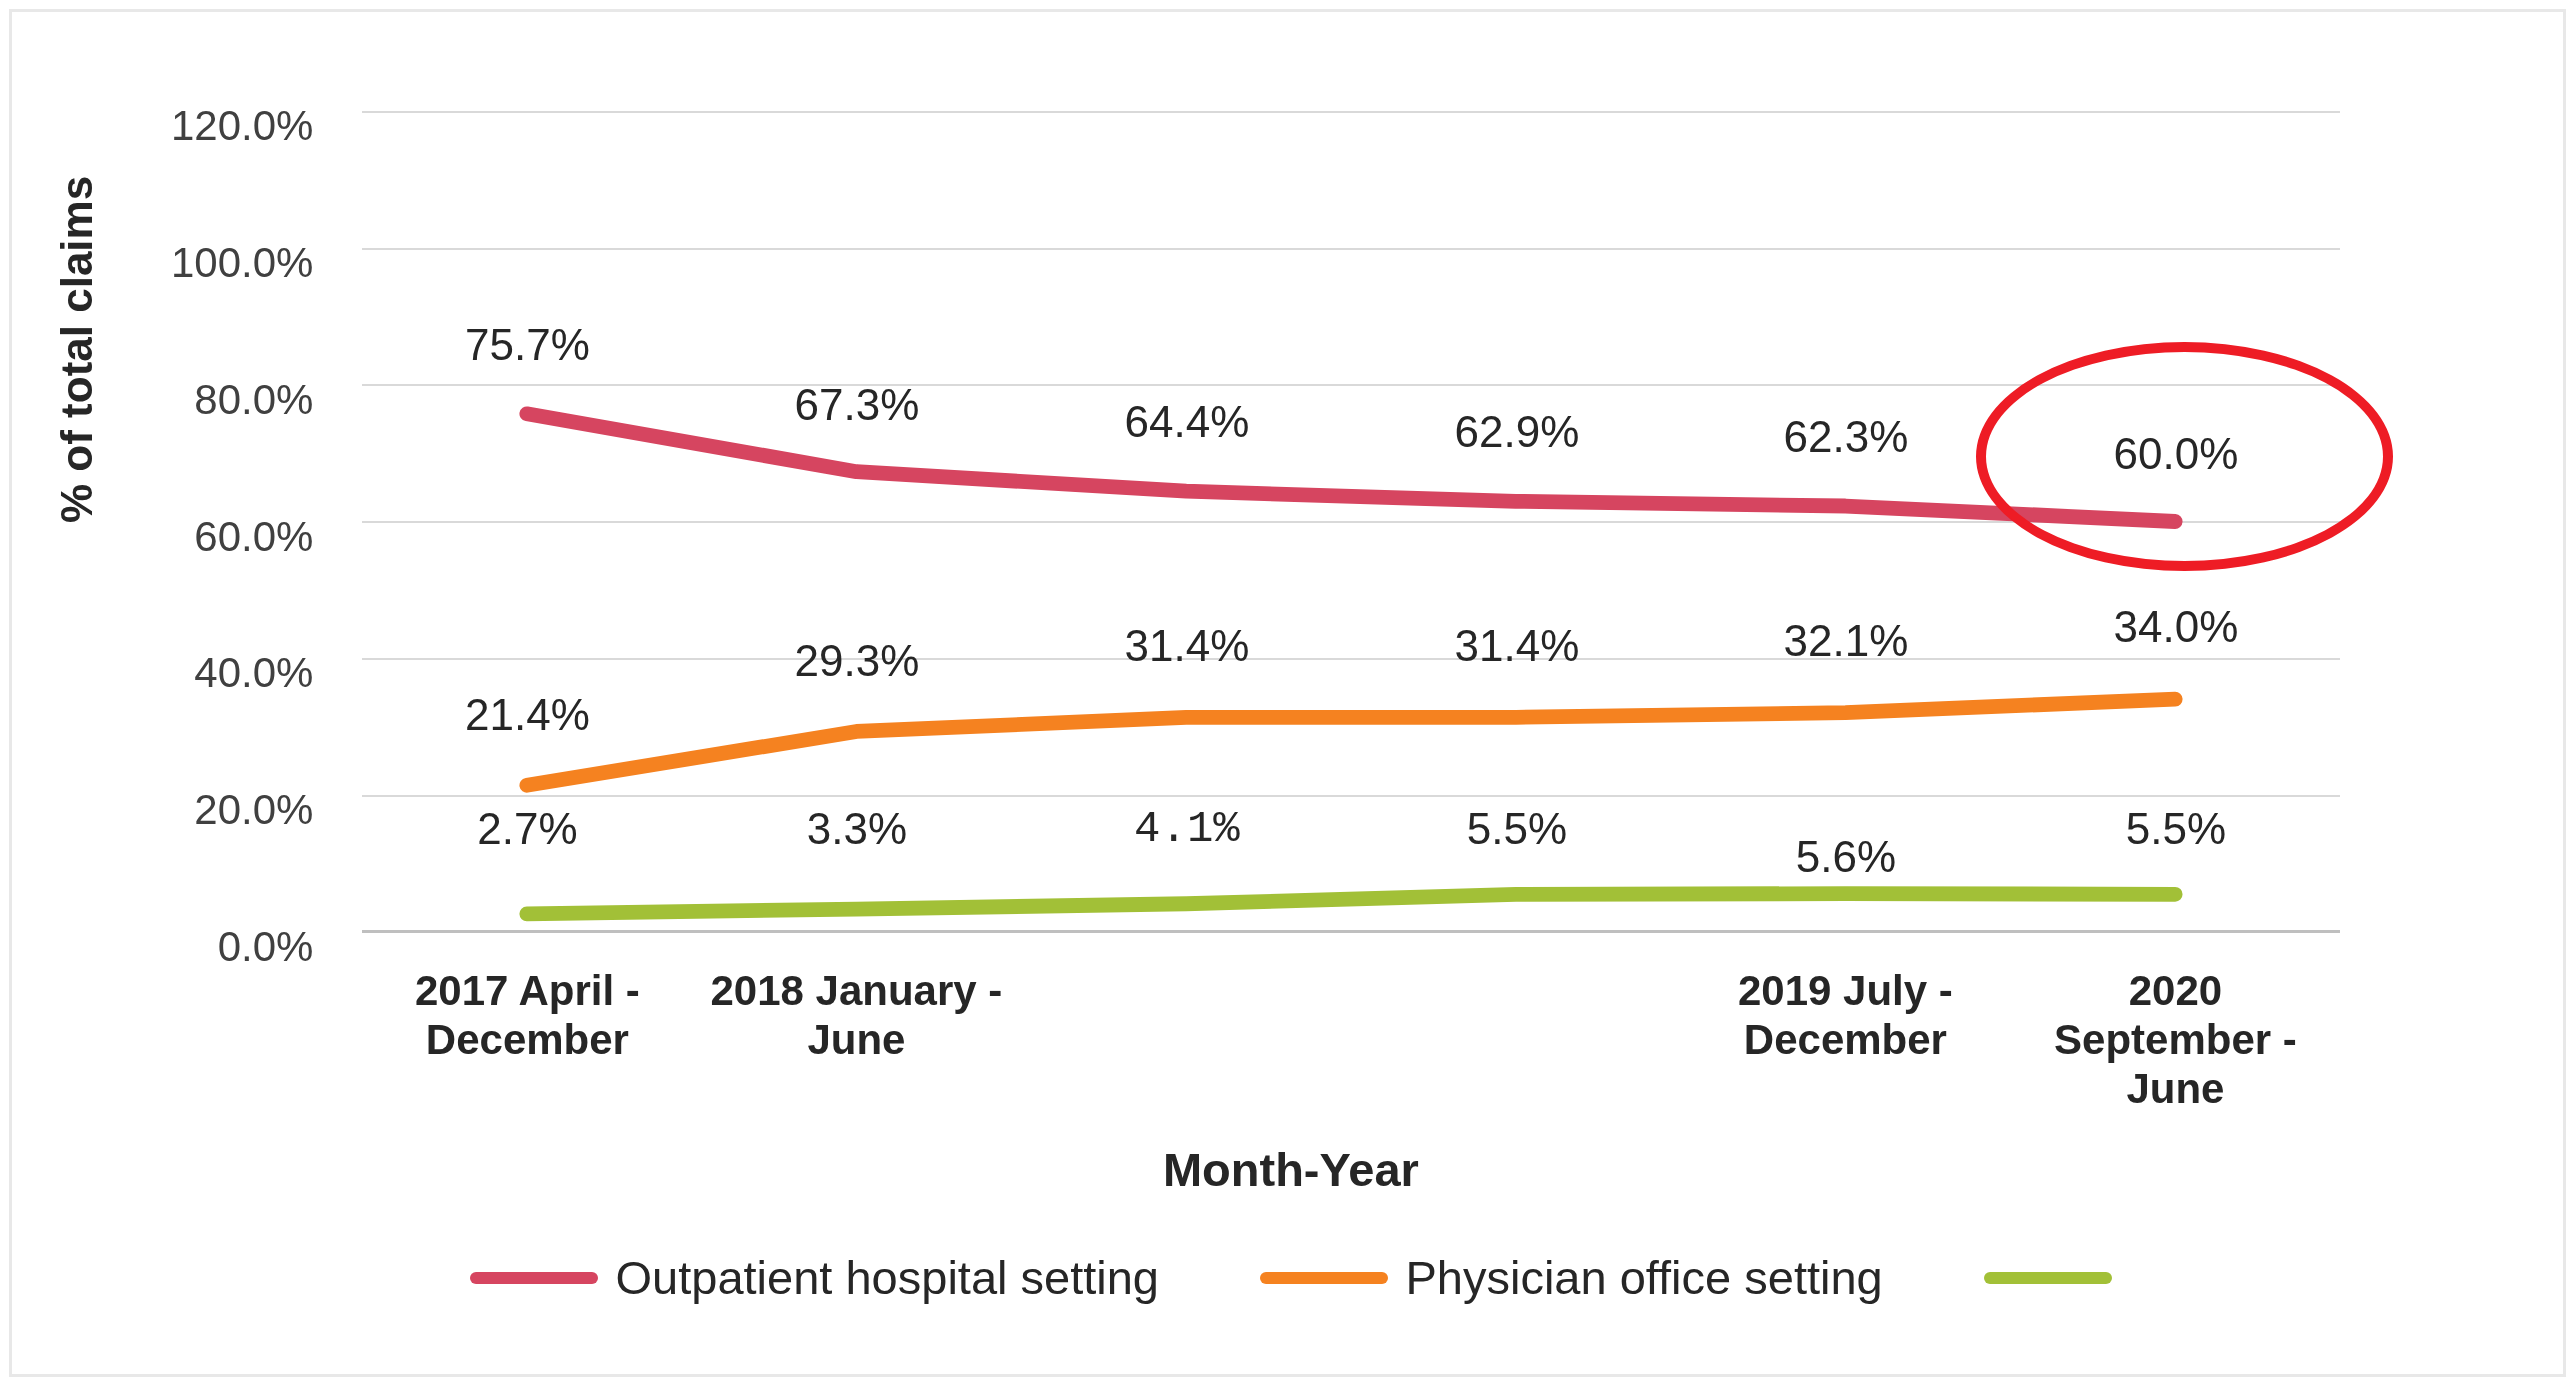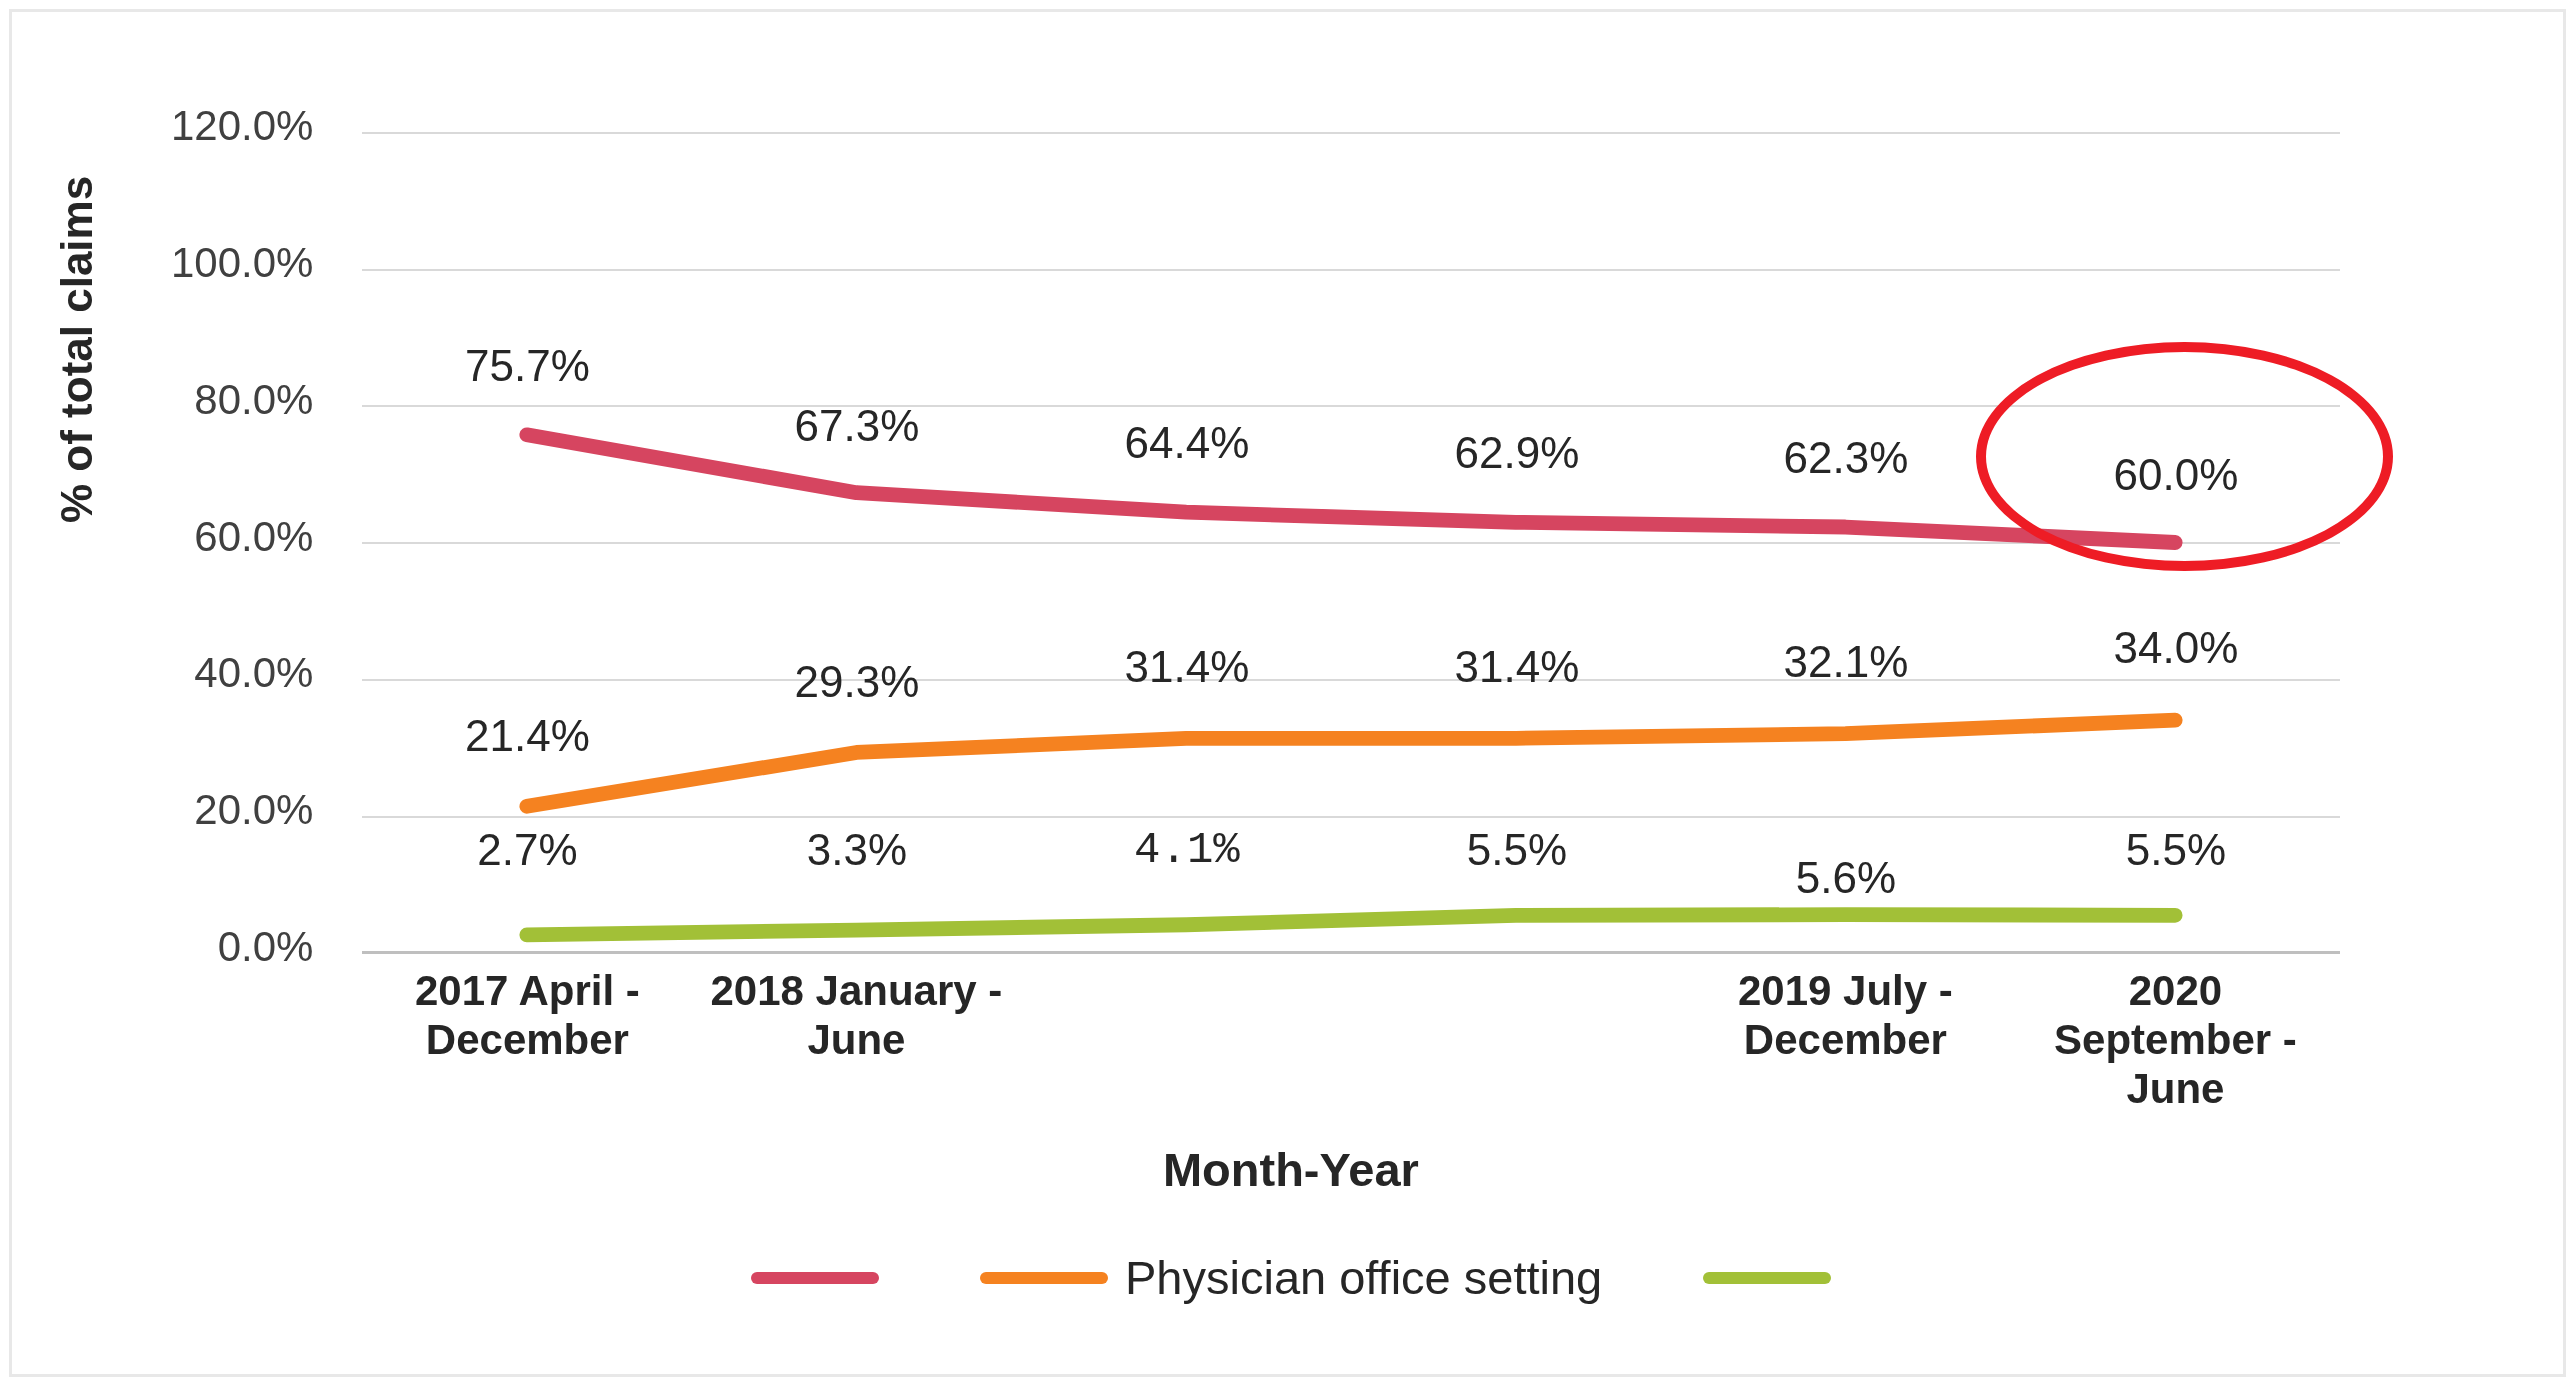--- a/index.html
+++ b/index.html
@@ -25,21 +25,21 @@
     width: 2557px;
     height: 1368px;
     border: 3.4px solid #e8e8e8;
     box-sizing: border-box;
     background: #ffffff;
   }
   
   .plot-area {
     position: absolute;
     left: 350px;
-    top: 120px;
+    top: 99px;
     width: 1978px;
     height: 821px;
   }
   .gridline {
     position: absolute;
     left: 0;
     width: 100%;
     height: 2px;
     background: #d9d9d9;
   }
@@ -207,20 +207,21 @@
     <div class="xtick" style="left:1685px;">2019 July - December</div>
     <div class="xtick" style="left:2015px;">2020 September - June</div>
 
     <div class="xaxis-title">Month-Year</div>
 
     <div class="annot"></div>
 
     <div class="legend">
       <div class="legend-item">
         <span class="legend-swatch" style="background:#d64560;"></span>
+        <span class="legend-text">Outpatient hospital setting</span>
       </div>
       <div class="legend-item">
         <span class="legend-swatch" style="background:#f58220;"></span>
         <span class="legend-text">Physician office setting</span>
       </div>
       <div class="legend-item">
         <span class="legend-swatch" style="background:#a2c037;"></span>
       </div>
     </div>
 

